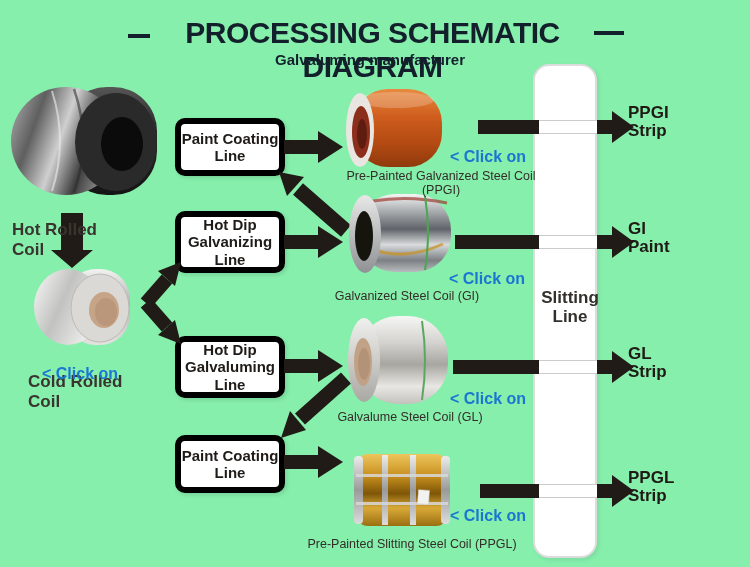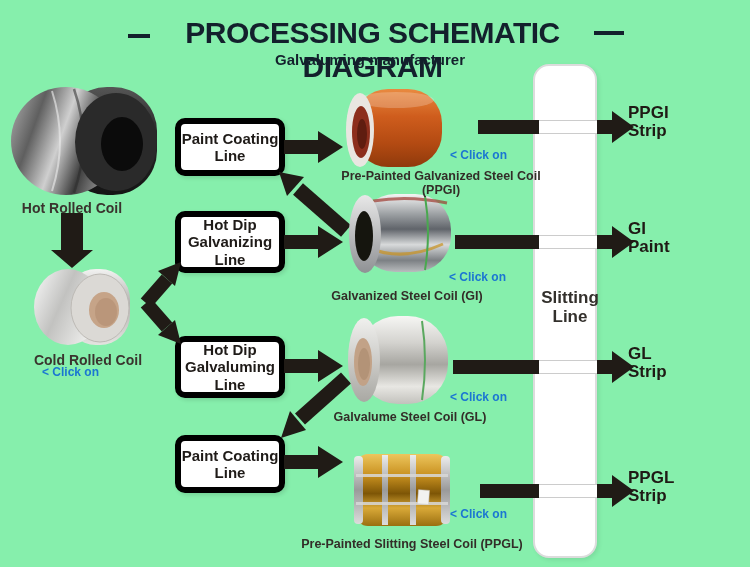--- a/index.html
+++ b/index.html
@@ -32,27 +32,27 @@
   .arrows-layer{z-index:4;}
   .coil{z-index:5;}
   .txt{z-index:6;}
 
   .arrows-layer{position:absolute;left:0;top:0;pointer-events:none;}
 
   .coil{position:absolute;}
   .coil svg{display:block;width:100%;height:100%;}
 
   .coil-label{
-    position:absolute;text-align:center;font-size:14px;font-weight:bold;color:#3a342e;
+    position:absolute;font-size:17px;font-weight:bold;color:#3a342e;margin-top:20px;
   }
   .caption{
-    position:absolute;text-align:center;font-size:12.5px;font-weight:bold;color:#332d28;
+    position:absolute;text-align:center;font-size:12.5px;font-weight:normal;color:#332d28;
   }
   .click-on{
-    position:absolute;font-size:12px;font-weight:bold;color:var(--accent);cursor:pointer;
+    position:absolute;font-size:16px;font-weight:bold;color:var(--accent);cursor:pointer;
   }
 
   .proc-box{
     position:absolute;left:175px;width:110px;background:#ffffff;
     border:6px solid #000000;border-radius:10px;
     box-shadow:2px 2px 4px rgba(0,0,0,0.12);
     display:flex;align-items:center;justify-content:center;text-align:center;
     font-size:15px;font-weight:bold;line-height:1.15;color:#1f1b18;
   }
 

